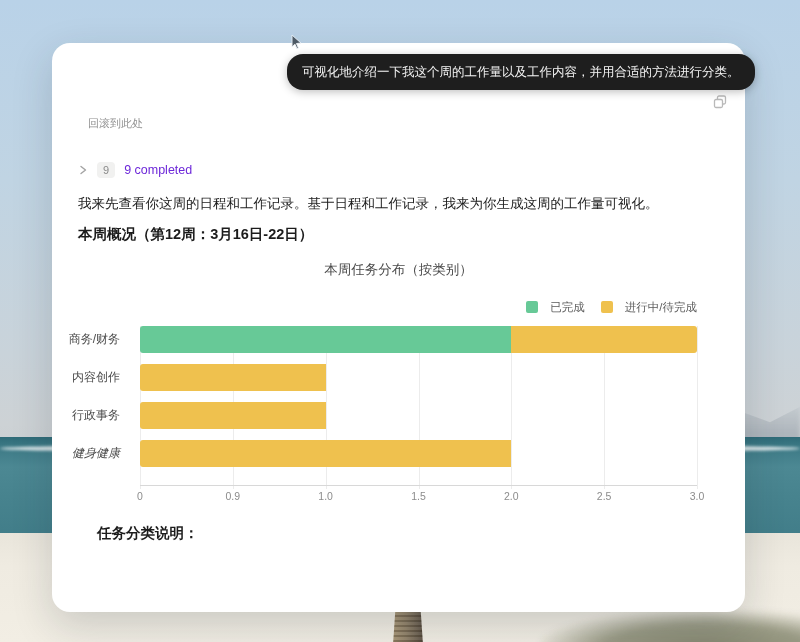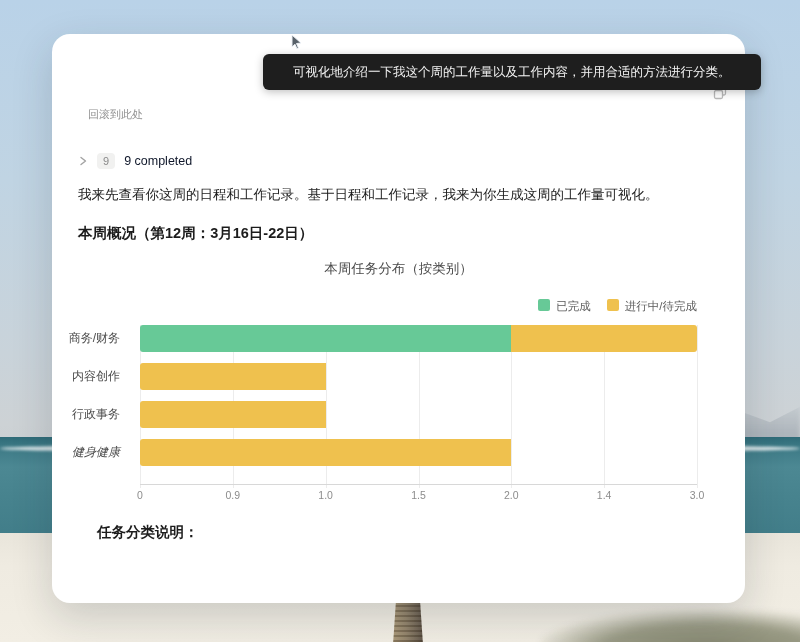--- a/index.html
+++ b/index.html
@@ -25,49 +25,49 @@
   .bg-trunk { position:absolute; left:393px; top:565px; width:30px; height:80px;
     background:linear-gradient(90deg,#a5926f 0%,#8a7a60 45%,#6a5d4b 80%,#55493b 100%);
     clip-path:polygon(18% 0,82% 0,100% 100%,0 100%); }
   .bg-trunk::after { content:""; position:absolute; inset:0;
     background:repeating-linear-gradient(180deg,rgba(60,50,38,.25) 0 2px,rgba(255,255,255,.08) 2px 5px); }
 
   
   .cursor { position:absolute; left:289px; top:34px; width:16px; height:16px; z-index:6; }
 
   
-  .bubble { position:absolute; left:263px; top:54px; z-index:5;
+  .bubble { position:absolute; left:287px; top:54px; z-index:5;
     background:#1e1e1e; color:#f4f4f4; font-size:12.5px; line-height:18px;
-    padding:9px 30px; border-radius:6px; white-space:nowrap;
+    padding:9px 15px; border-radius:16px; white-space:nowrap;
     box-shadow:0 2px 8px rgba(0,0,0,.25); }
 
   
-  .card { position:absolute; left:52px; top:34px; width:693px; height:569px; z-index:3;
+  .card { position:absolute; left:52px; top:43px; width:693px; height:569px; z-index:3;
     background:#ffffff; border-radius:18px; box-shadow:0 14px 40px rgba(30,40,50,.18); }
   .copy-btn { position:absolute; right:16px; top:50px; width:18px; height:18px; cursor:pointer;
     display:flex; align-items:center; justify-content:center; }
   .rollback { position:absolute; left:36px; top:73px; font-size:11px; color:#8f8f8f; cursor:pointer; }
 
   .card-content { padding:118px 26px 0 26px; color:#1c1c1c; }
 
   .steps-row { display:flex; align-items:center; gap:9px; height:18px; cursor:pointer; }
   .steps-row .chev { display:flex; align-items:center; }
   .steps-badge { background:#f1f1f0; color:#8a8a8a; font-size:11px; line-height:16px;
     padding:0 6px; border-radius:4px; }
-  .steps-label { color:#0f172a; font-size:12.5px; }
+  .steps-label { color:#6d28d9; font-size:12.5px; }
 
   .p1 { margin-top:14px; font-size:13.5px; line-height:21px; }
-  .h-week { margin-top:18px; font-size:14.5px; font-weight:bold; line-height:20px; }
+  .h-week { margin-top:10px; font-size:14.5px; font-weight:bold; line-height:20px; }
   .p2 { margin-top:8px; font-size:13.5px; line-height:21px; }
 
   
   .chart-title { margin-top:17px; text-align:center; font-size:13.5px; font-weight:500; color:#4a4a4a; }
   .chart-legend { margin-top:21px; margin-right:22px; display:flex; justify-content:flex-end;
     align-items:center; gap:16px; height:14px; }
-  .legend-item { display:flex; gap:6px; font-size:11.5px; color:#5a5a5a; }
+  .legend-item { display:flex; align-items:center; gap:12px; font-size:11.5px; color:#5a5a5a; }
   .legend-swatch { width:12px; height:12px; border-radius:2px; }
 
   .plot { margin-top:12px; display:flex; }
   .plot-labels { width:62px; }
   .plot-label { height:27px; margin-bottom:11px; display:flex; align-items:center;
     justify-content:flex-end; padding-right:20px; font-size:12px; color:#4a4a4a; white-space:nowrap; }
   .plot-label:last-child { margin-bottom:8px;font-style:italic; }
   .plot-area { flex:1; margin-right:22px; position:relative; padding-bottom:8px; }
   .gridline { position:absolute; top:0; bottom:-3px; width:1px; background:#ececec; }
   .axis-line { position:absolute; left:0; right:0; bottom:0; height:1px; background:#d8d8d8; }
@@ -182,20 +182,20 @@
           </div>
           <div class="axis-line"></div>
         </div>
     </div>
     <div class="ticks">
         <span class="tick-label" style="left: 0%;">0</span>
         <span class="tick-label" style="left: 16.6667%;">0.9</span>
         <span class="tick-label" style="left: 33.3333%;">1.0</span>
         <span class="tick-label" style="left: 50%;">1.5</span>
         <span class="tick-label" style="left: 66.6667%;">2.0</span>
-        <span class="tick-label" style="left: 83.3333%;">1.4</span>
+        <span class="tick-label" style="left: 83.3333%;">2.5</span>
         <span class="tick-label" style="left: 100%;">3.0</span>
       </div>
 
     <div class="h-footer">任务分类说明：</div>
 
   </div>
 </div>
 
 </body></html>

